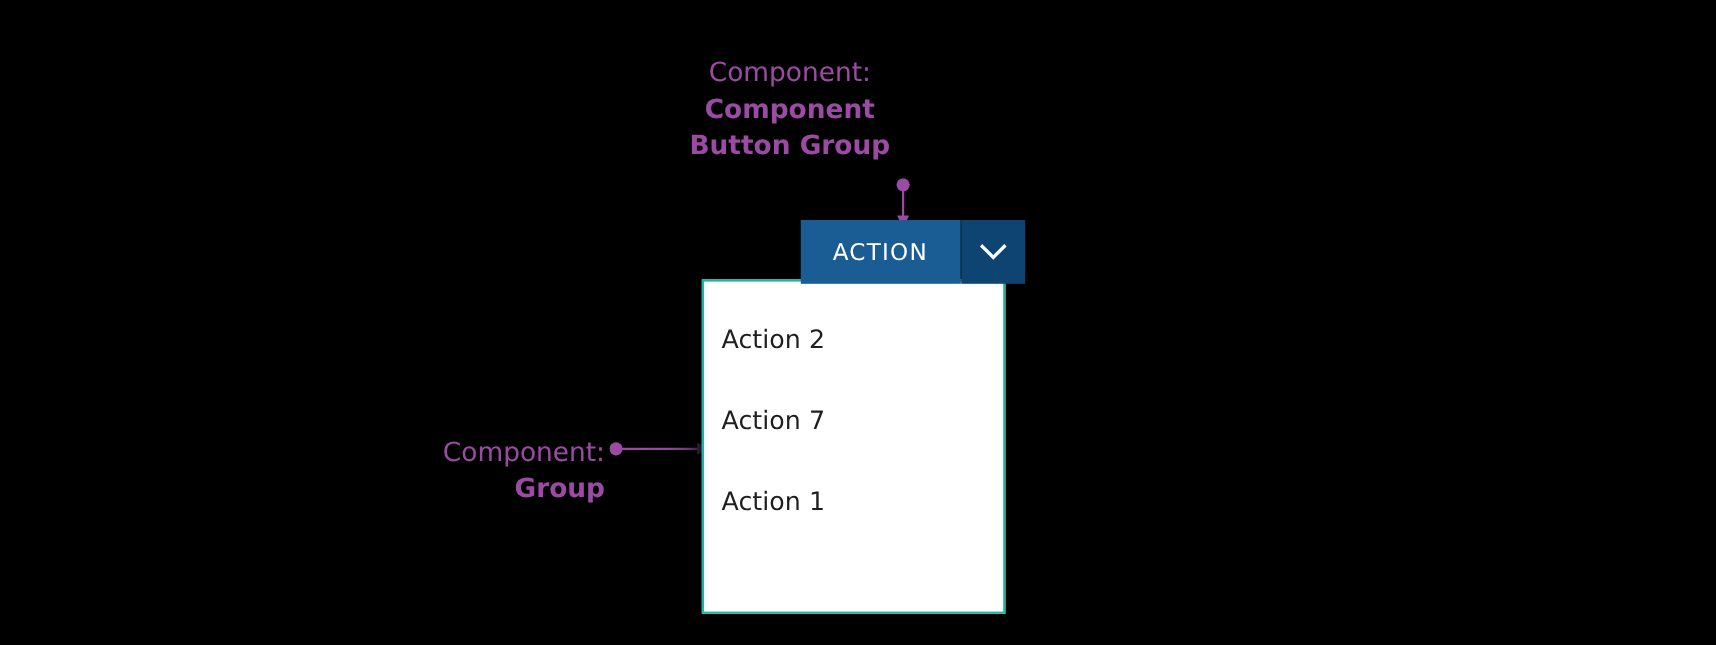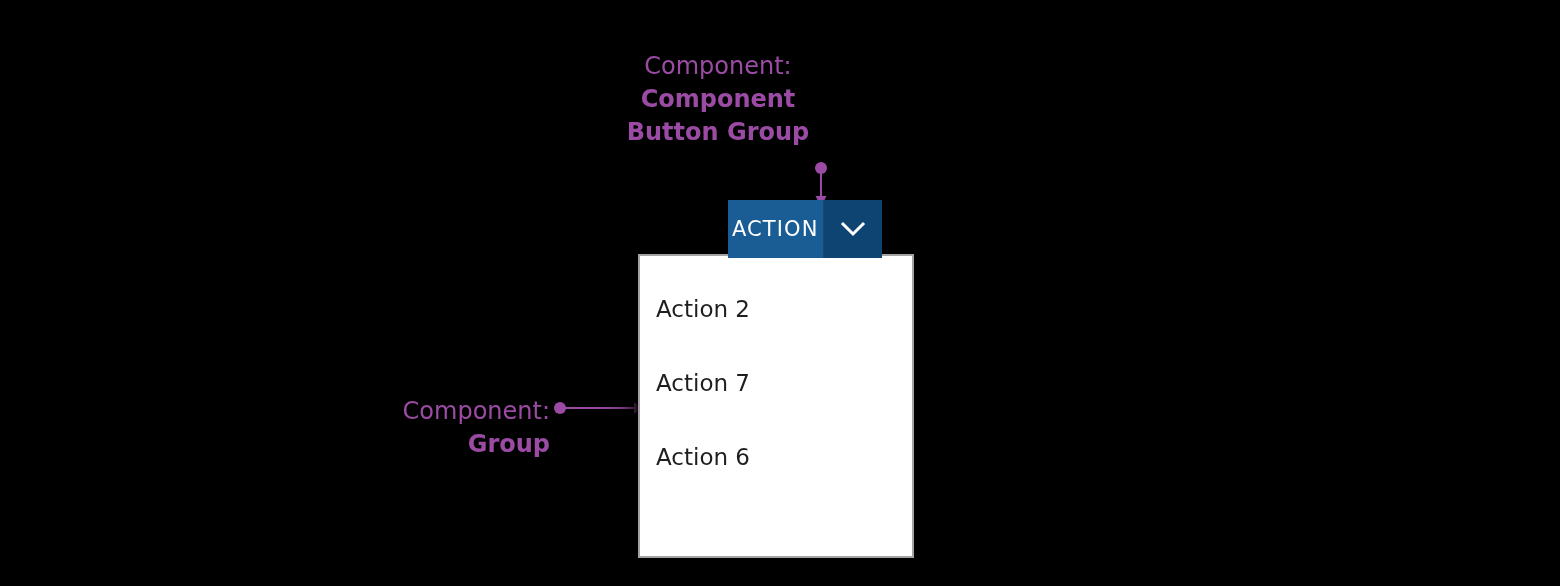--- a/index.html
+++ b/index.html
@@ -89,21 +89,21 @@
     z-index: 3;
   }
   .seg-main {
     background: #1A5C94;
     color: #FFFFFF;
     font-size: 21px;
     letter-spacing: 1.1px;
     display: flex;
     align-items: center;
     justify-content: center;
-    padding: 0 4px;
+    padding: 0 29px;
     min-width: 88px;
     border: none;
     font-family: "DejaVu Sans", sans-serif;
     cursor: pointer;
   }
   .seg-divider {
     width: 1px;
     background: #15496F;
     flex: 0 0 1px;
   }
@@ -126,21 +126,21 @@
     left: 638px;
     top: 234px;
     width: 276px;
     height: 304px;
     z-index: 2;
   }
   .menu-panel {
     position: absolute;
     inset: 0;
     background: #FFFFFF;
-    border: 2px solid #a3a3a3;
+    border: 2px solid #14b8a6;
     box-sizing: border-box;
     box-shadow:
       0 0 3px rgba(0,0,0,0.95),
       0 2px 10px rgba(0,0,0,0.9),
       0 6px 22px rgba(0,0,0,0.85),
       0 10px 40px rgba(0,0,0,0.75);
     padding-top: 16px;
     display: flex;
     flex-direction: column;
   }
@@ -190,17 +190,17 @@
       <svg width="26" height="16" viewBox="0 0 26 16">
         <polyline points="3,3 13,13 23,3" fill="none" stroke="#FFFFFF" stroke-width="3" stroke-linecap="square" stroke-linejoin="miter"></polyline>
       </svg>
     </button>
   </div>
 
   <div class="menu-shadow-wrap">
     <div class="menu-panel">
       <div class="menu-item">Action 2</div>
       <div class="menu-item">Action 7</div>
-      <div class="menu-item">Action 6</div>
+      <div class="menu-item">Action 1</div>
     </div>
   </div>
 
 </div>
 
 </body></html>

